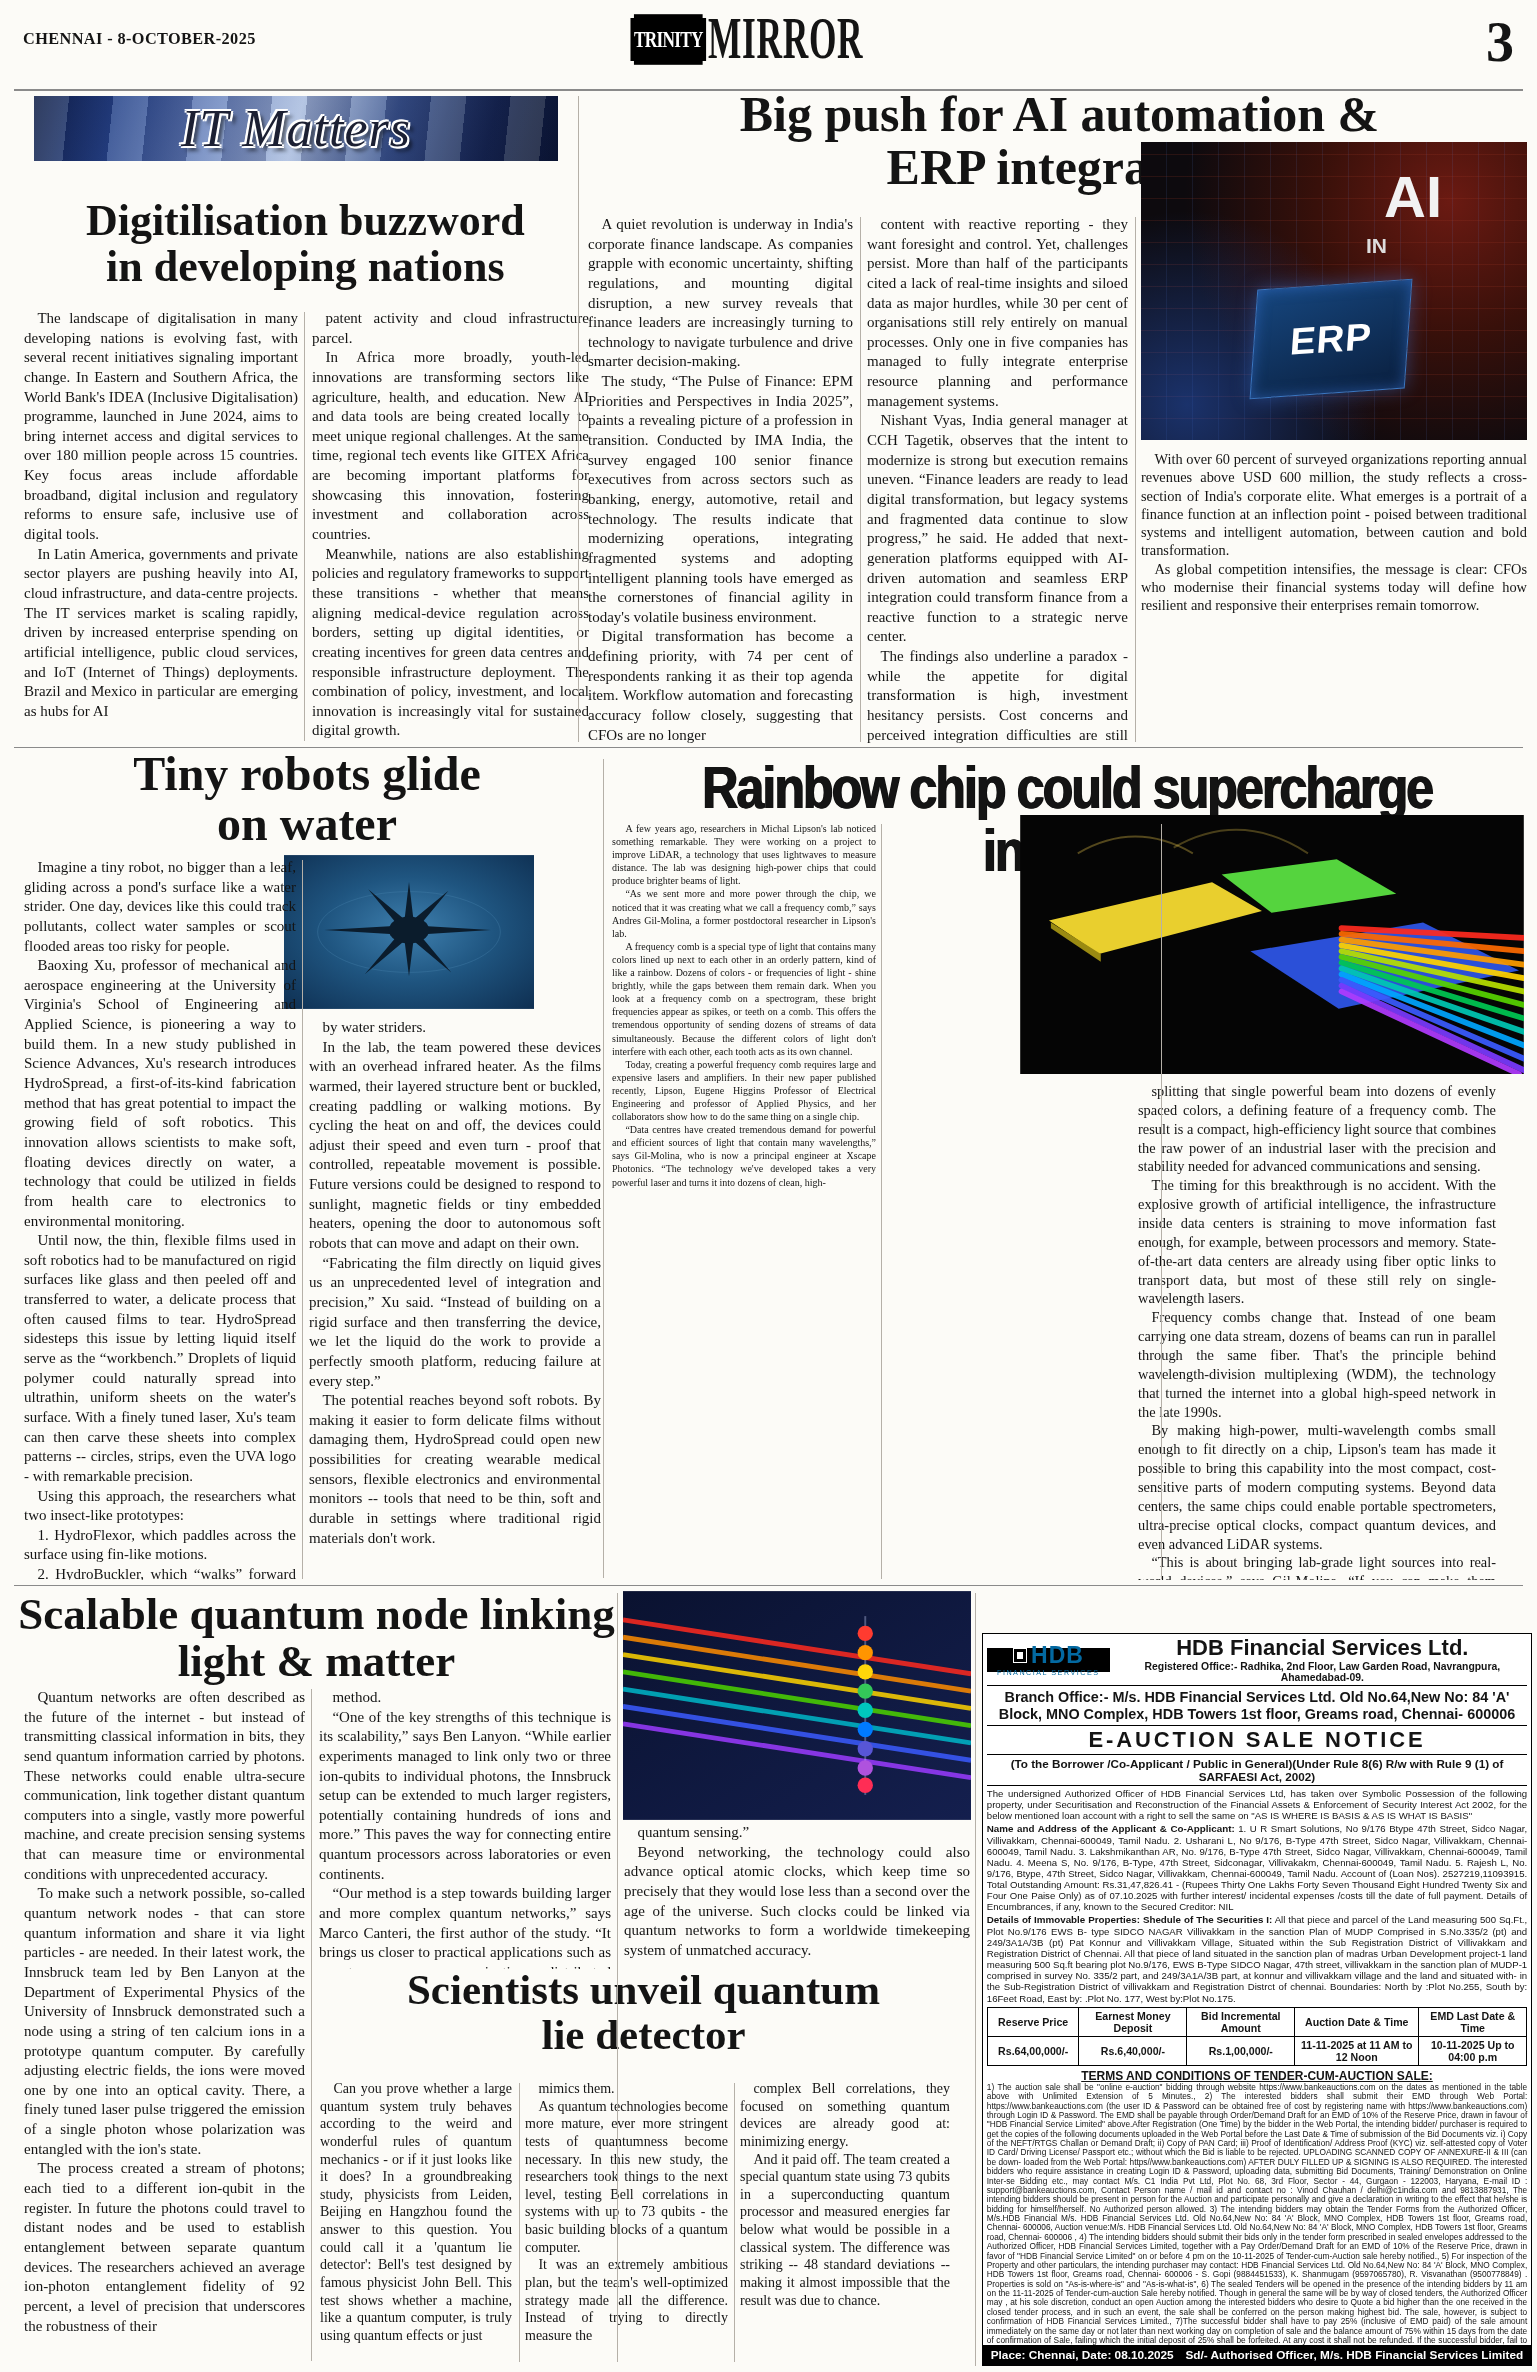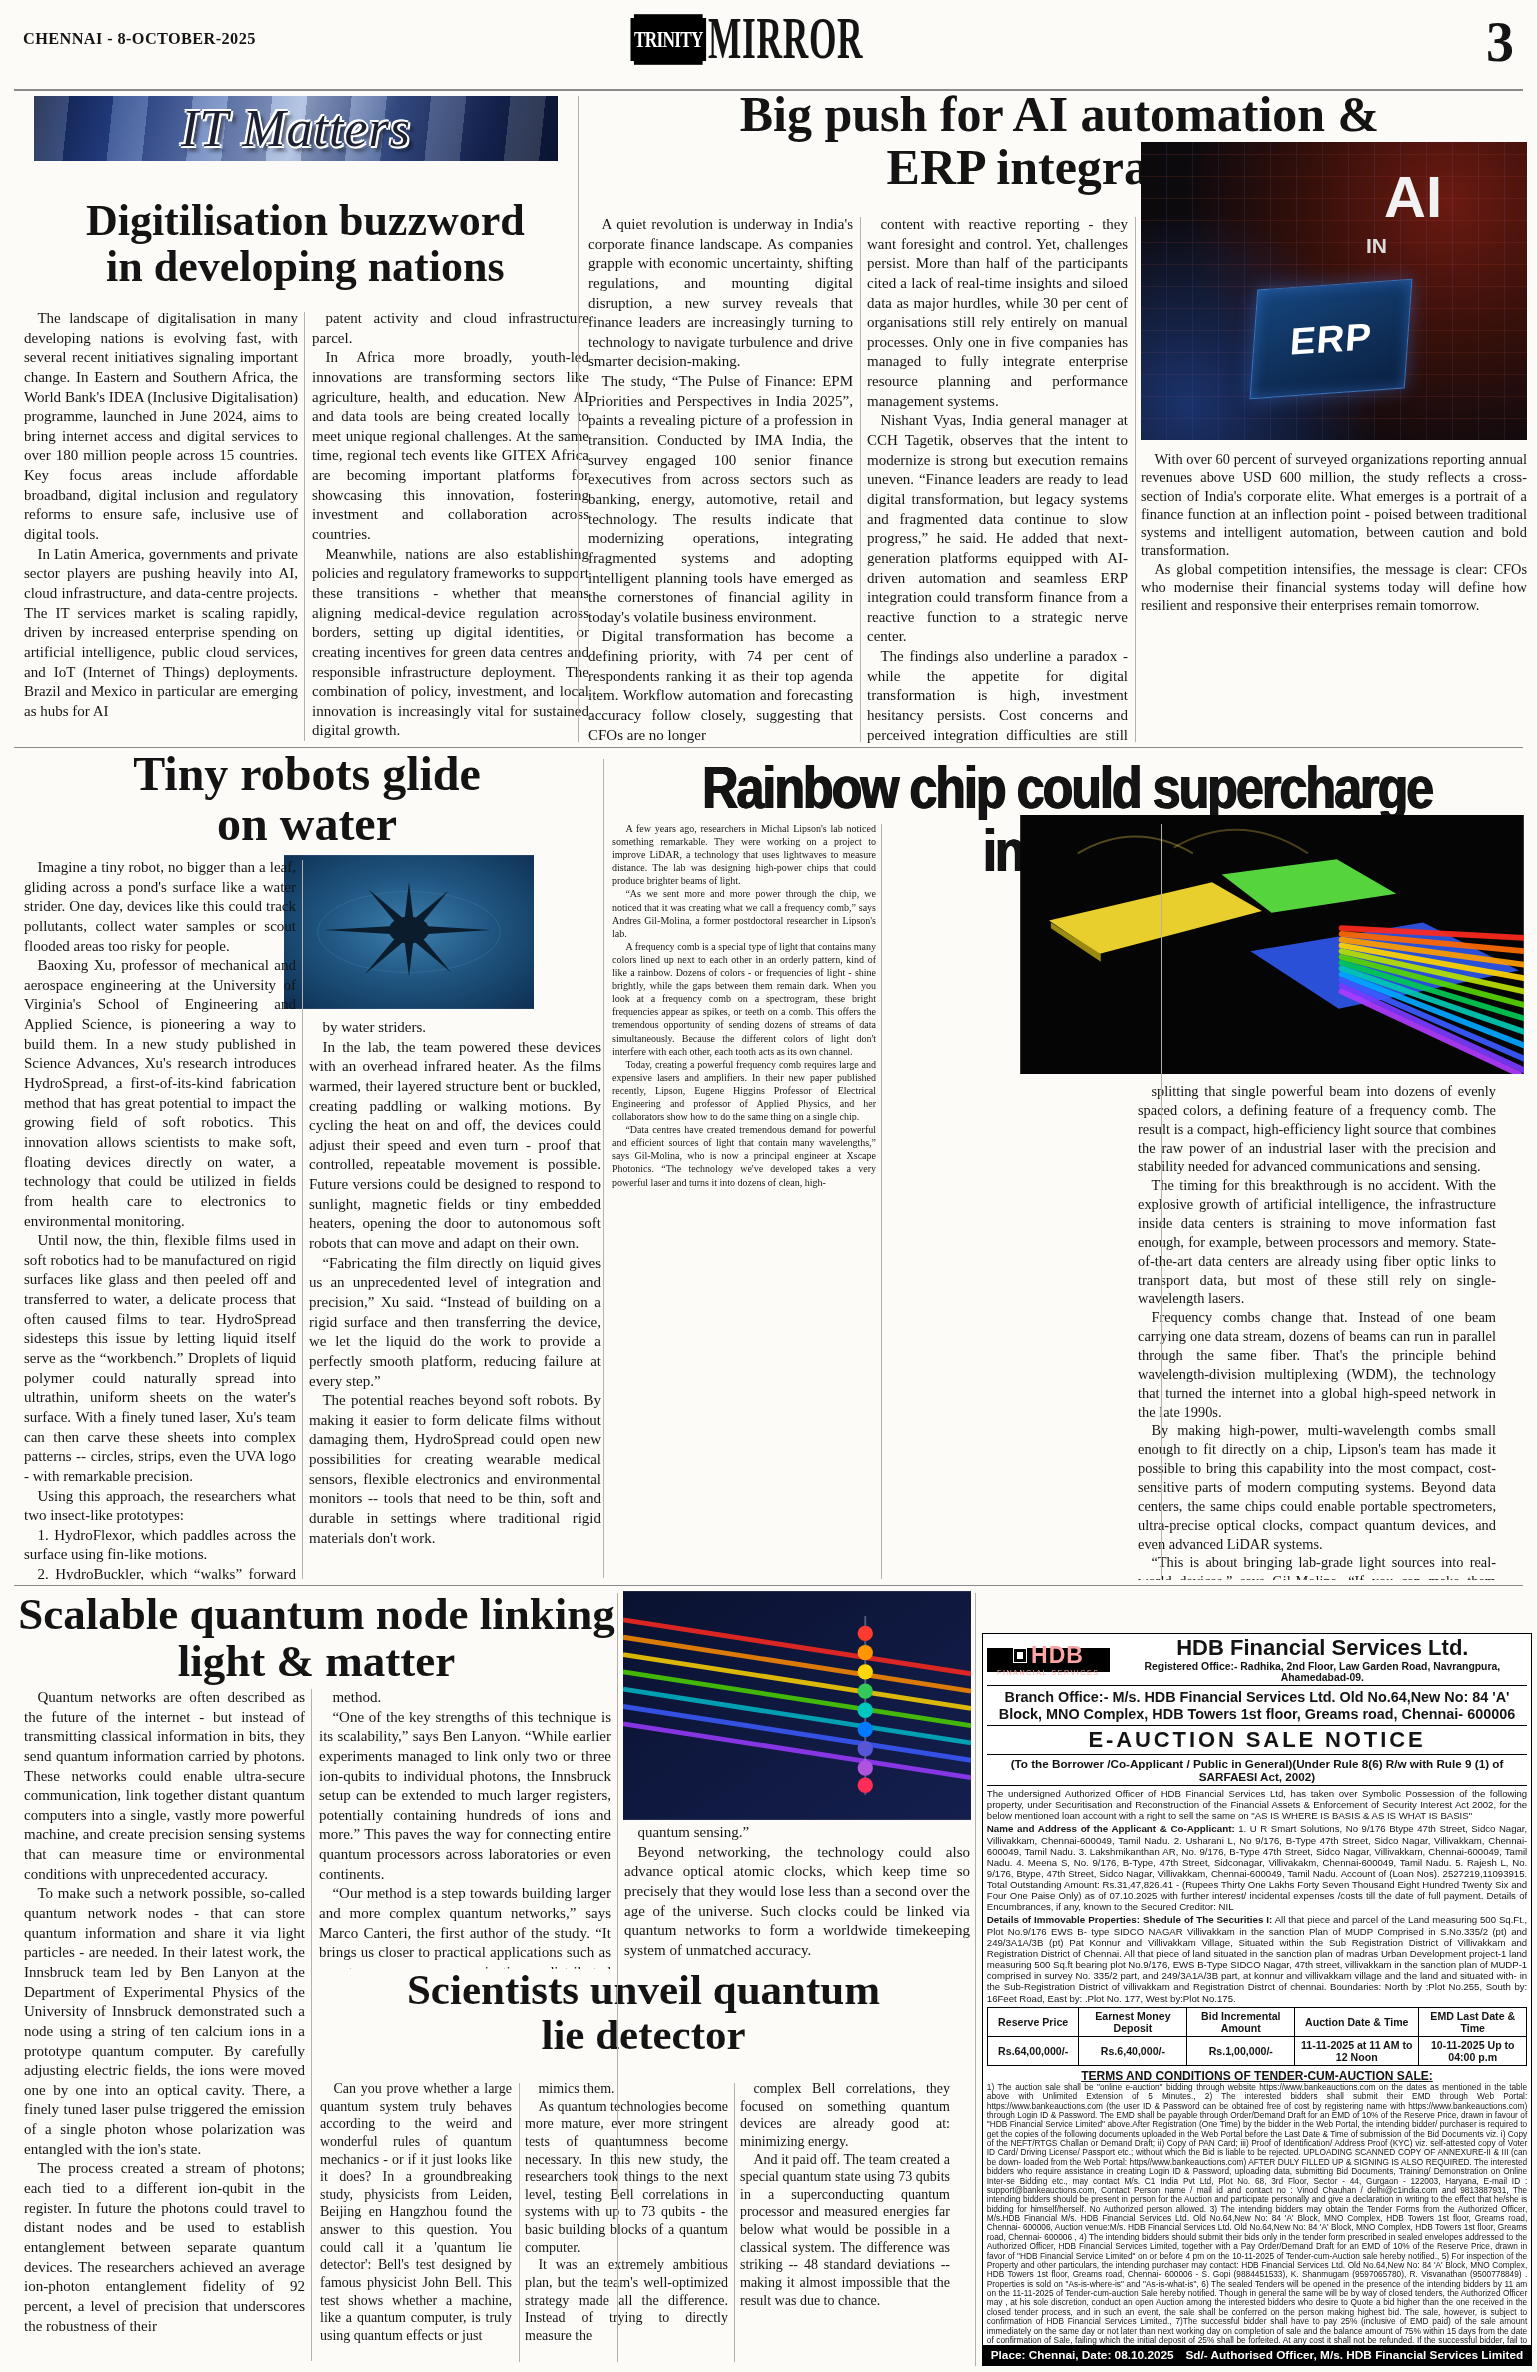--- a/index.html
+++ b/index.html
@@ -67,21 +67,21 @@
             box-shadow:0 0 19px rgba(60,120,220,.45),inset 0 0 13.4px rgba(60,120,220,.5);
             display:flex;align-items:center;justify-content:center;transform:skewX(-8deg) rotate(-4deg);}
   .erp-chip span{color:#fff;font:bold 38px "Liberation Sans",sans-serif;letter-spacing:1px;}
   #img-robot{left:284px;top:855px;width:250px;height:154px;}
   #img-rainbow{left:1020px;top:815px;width:504px;height:259px;}
   #img-quantum{left:623px;top:1591px;width:348px;height:229px;}
   
   #ad{position:absolute;left:982px;top:1633px;width:550px;height:733px;border:1.9px solid #000;background:#fff;
       font-family:"Liberation Sans",sans-serif;padding:2.9px 3.8px;box-sizing:border-box;overflow:hidden;}
   .ad-head{display:flex;gap:7.7px;align-items:center;border-bottom:1.9px solid #000;padding-bottom:1.9px;}
-  .hdb-logo{background:#000;color:#fca5a5;min-width:123px;height:24px;display:flex;flex-direction:column;
+  .hdb-logo{background:#000;color:#0369a1;min-width:123px;height:24px;display:flex;flex-direction:column;
             align-items:center;justify-content:center;line-height:1;}
   .hdb-big{font-weight:bold;font-size:23px;letter-spacing:1px;display:flex;align-items:center;gap:3.8px;}
   .hdb-sq{display:inline-block;width:12.5px;height:12.5px;border:1.9px solid #fff;position:relative;}
   .hdb-sq::after{content:"";position:absolute;left:2.9px;top:2.9px;right:2.9px;bottom:2.9px;background:#fff;}
   .hdb-sub{font-size:7.2px;letter-spacing:1.5px;margin-top:1.9px;}
   .ad-head-right{flex:1;}
   .ad-company{font-weight:bold;font-size:22px;text-align:center;line-height:1;}
   .ad-regoffice{font-size:10.4px;font-weight:bold;text-align:center;margin-top:1.9px;}
   .ad-branch{font-weight:bold;font-size:14.4px;text-align:center;line-height:1.18;padding:2.9px 0;border-bottom:1px solid #000;}
   .ad-notice{font-weight:bold;font-size:22px;text-align:center;letter-spacing:2.9px;border-bottom:1.9px solid #000;padding:1px 0;}

